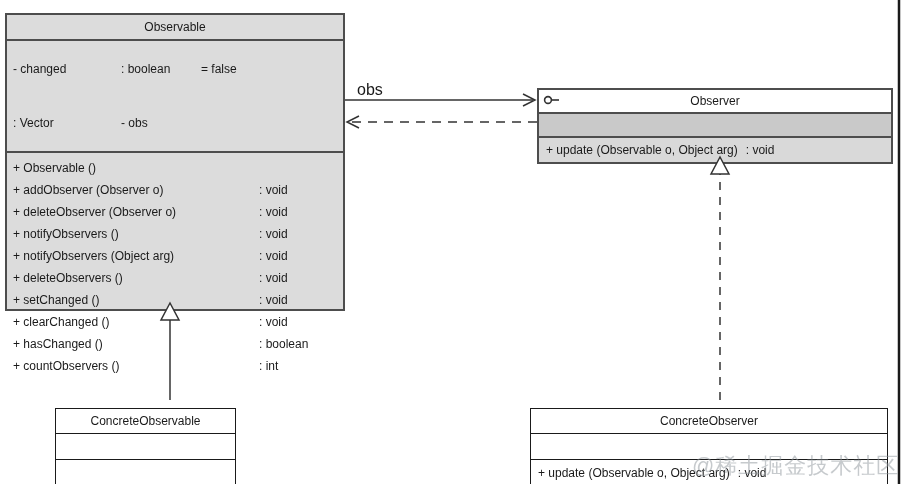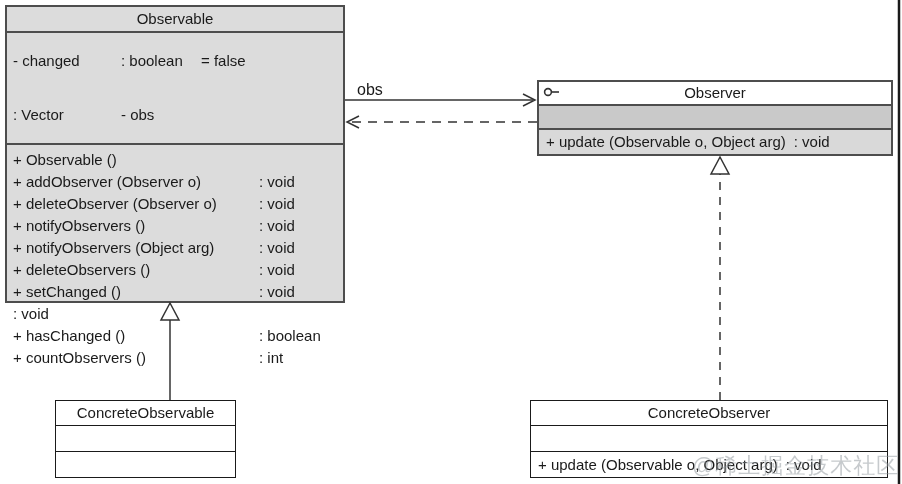--- a/index.html
+++ b/index.html
@@ -12,22 +12,23 @@
     color: #1a1a1a;
   }
   .stage { position: absolute; inset: 0; }
 
   
   .uml-box {
     position: absolute;
     box-sizing: border-box;
     border: 2px solid #4d4d4d;
     background: #dcdcdc;
-    font-size: 15px;
+    font-size: 12px;
     z-index: 1;
+    margin-top: 8px;
   }
   .uml-box.plain {
     border: 1px solid #1a1a1a;
     background: #ffffff;
   }
   .uml-title {
     text-align: center;
     line-height: 24px;
     height: 24px;
     border-bottom: 2px solid #4d4d4d;
@@ -162,20 +163,21 @@
       </div>
       <div class="method-row">
         <span>+ deleteObservers ()</span>
         <span>: void</span>
       </div>
       <div class="method-row">
         <span>+ setChanged ()</span>
         <span>: void</span>
       </div>
       <div class="method-row">
+        <span>+ clearChanged ()</span>
         <span>: void</span>
       </div>
       <div class="method-row">
         <span>+ hasChanged ()</span>
         <span>: boolean</span>
       </div>
       <div class="method-row">
         <span>+ countObservers ()</span>
         <span>: int</span>
       </div>

